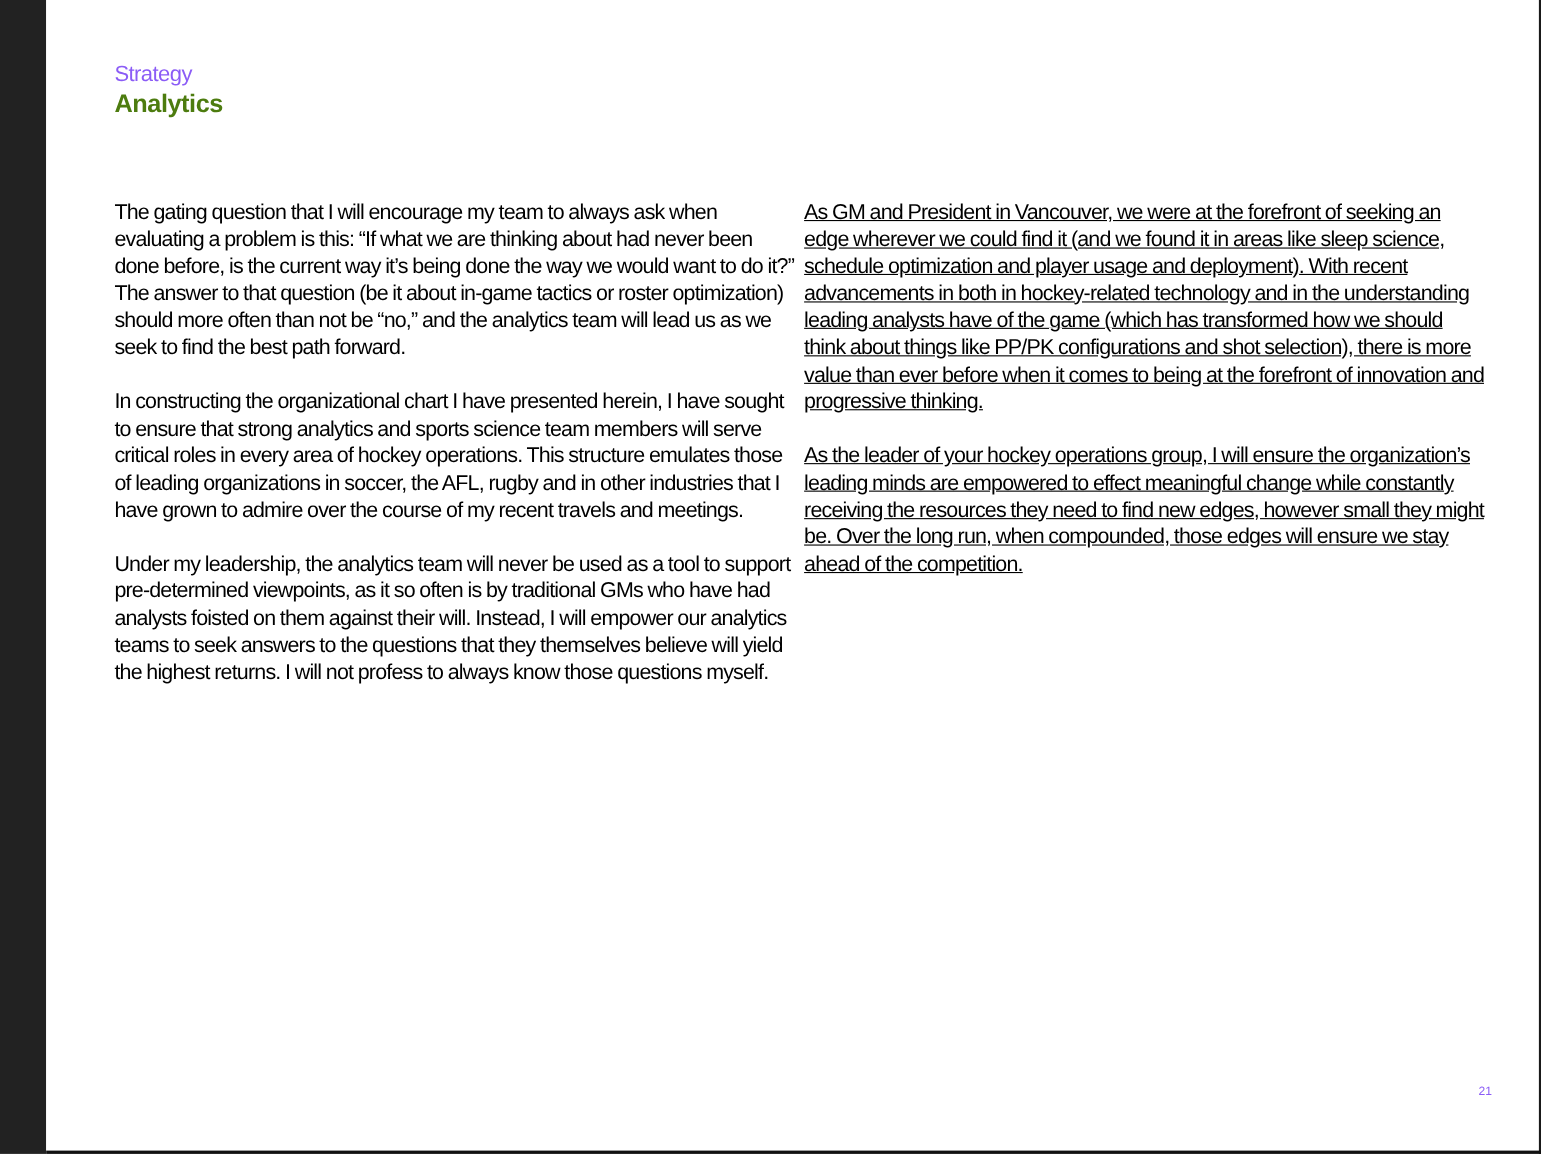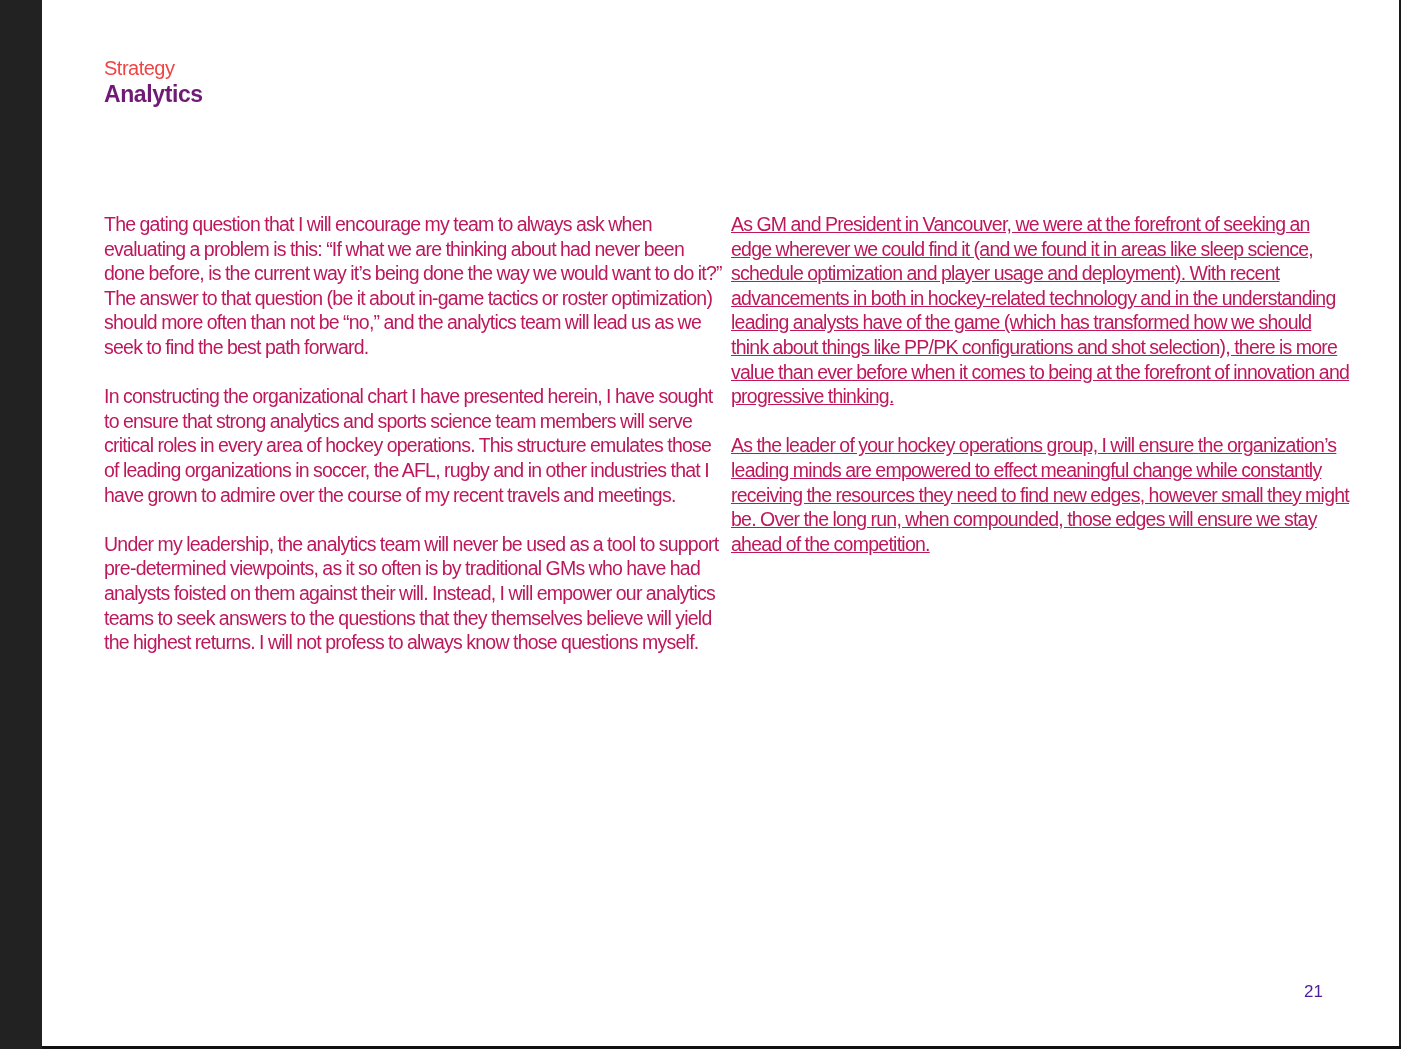--- a/index.html
+++ b/index.html
@@ -40,49 +40,49 @@
     background: #ffffff;
   }
   .header {
     position: absolute;
     left: 62px; top: 56px;
   }
   .section-label {
     font-size: 20px;
     line-height: 24px;
     letter-spacing: -0.5px;
-    color: #ef4444;
+    color: #8b5cf6;
   }
   .page-title {
     font-size: 23px;
     line-height: 28px;
     font-weight: bold;
     letter-spacing: -0.4px;
-    color: #701a75;
+    color: #4d7c0f;
   }
   .column {
     position: absolute;
-    top: 212px;
+    top: 181px;
     font-size: 19.5px;
     line-height: 24.6px;
     letter-spacing: -0.75px;
     word-spacing: -0.5px;
-    color: #be185d;
+    color: #000000;
   }
   .col-left { left: 62px; width: 620px; }
   .col-right { left: 689px; width: 620px; text-decoration: underline; }
   .column p {
     margin: 0 0 24.6px 0;
   }
   .page-number {
     position: absolute;
-    left: 1262px; top: 984px;
-    font-size: 17px;
+    left: 1302px; top: 984px;
+    font-size: 11px;
     line-height: 16px;
-    color: #4c1d95;
+    color: #8b5cf6;
   }
 </style>
 </head>
 <body>
 
 <div class="left-strip"></div>
 
 <div class="page">
   <div class="header">
     <div class="section-label">Strategy</div>

